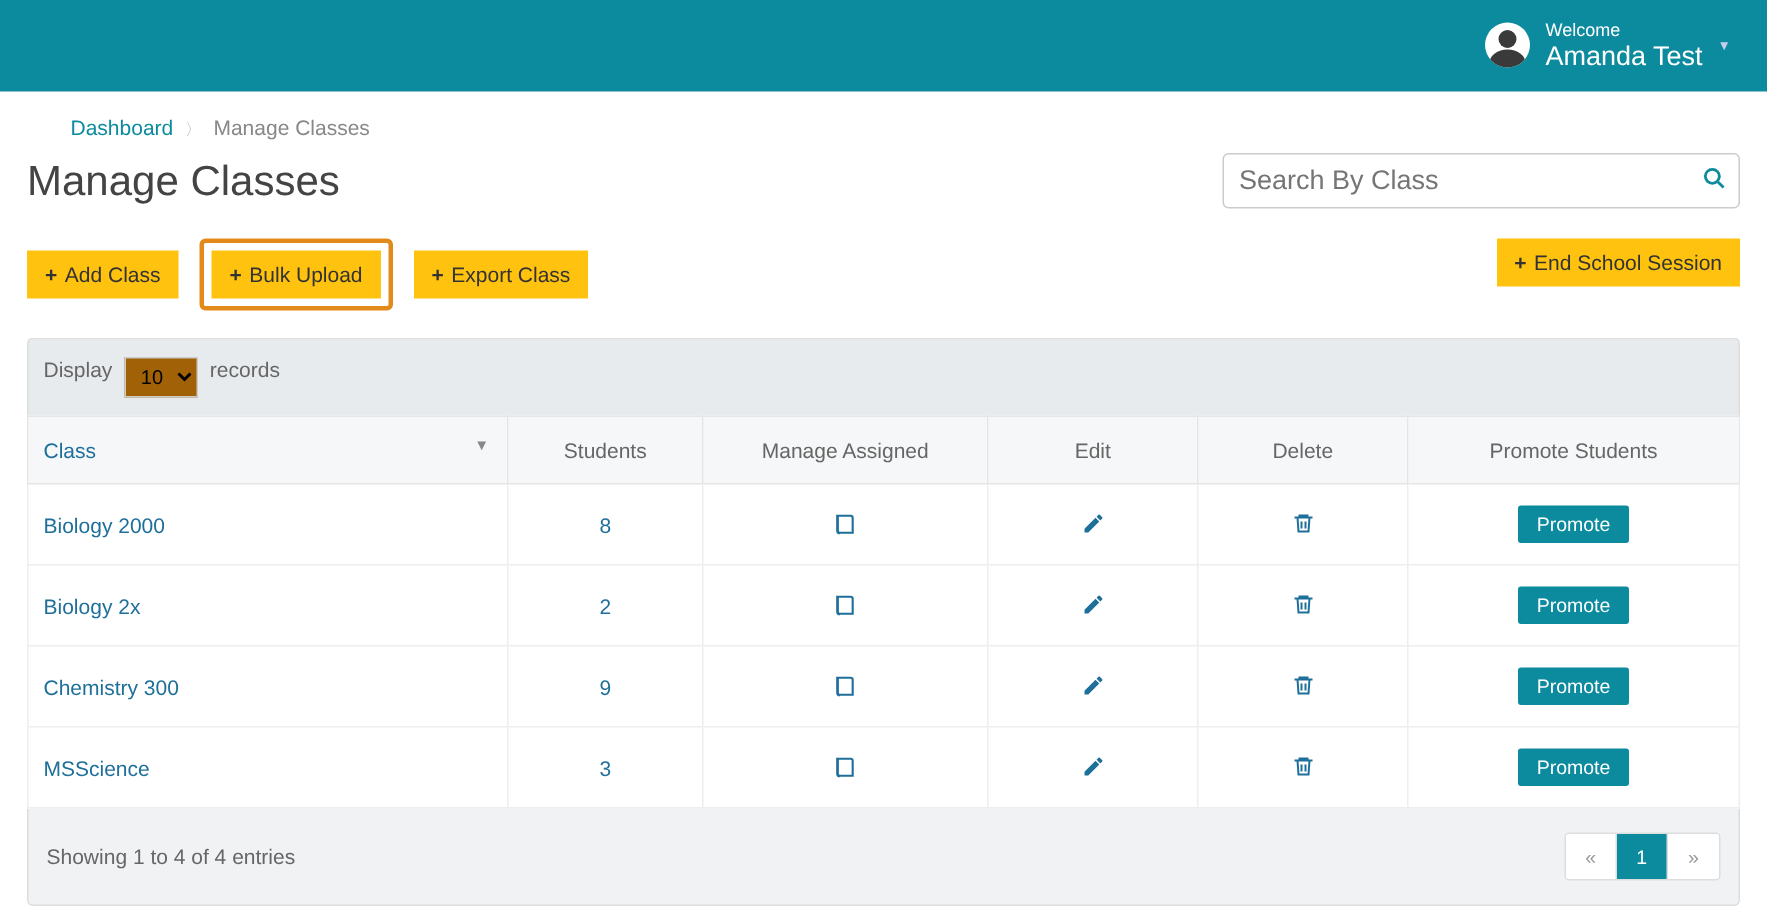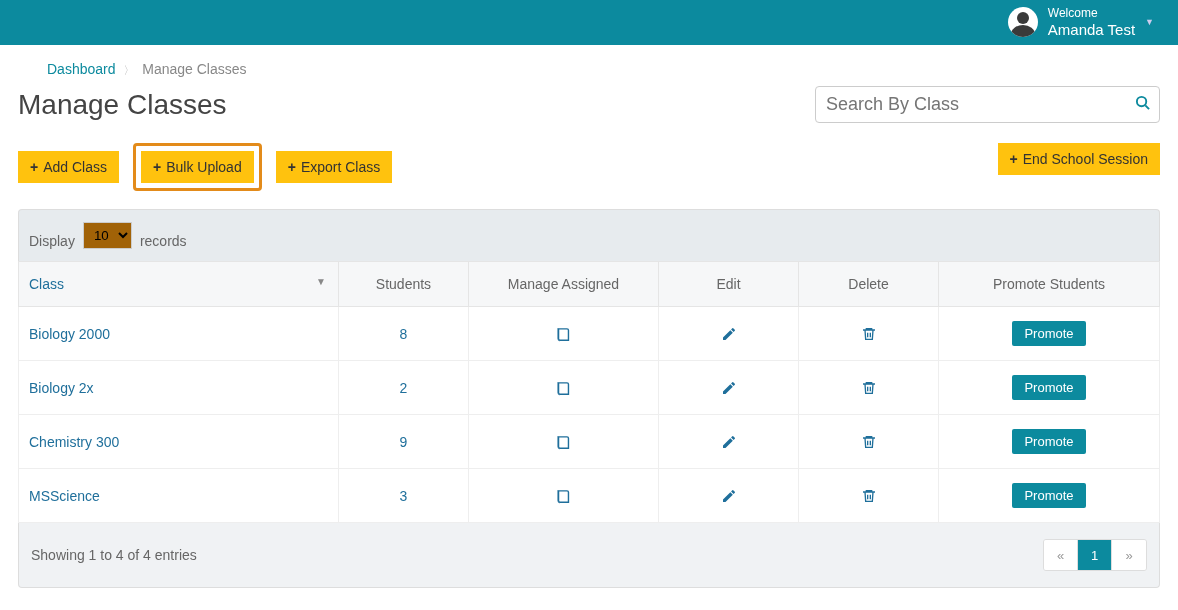--- a/index.html
+++ b/index.html
@@ -1,39 +1,39 @@
 <!DOCTYPE html>
 <html><head>
 <meta charset="utf-8">
 <style>
 * { box-sizing: border-box; margin: 0; padding: 0; }
 body { font-family: Arial, Helvetica, sans-serif; font-size: 14px; color: #555; background: #fff; }
-.topbar { background: #0c8a9e; height: 45px; display: flex; justify-content: flex-end; align-items: center; padding: 0 24px; color: #fff; }
+.topbar { background: #0c8a9e; height: 61px; display: flex; justify-content: flex-end; align-items: center; padding: 0 24px; color: #fff; }
 .user-area { display: flex; align-items: center; gap: 10px; cursor: pointer; }
 .avatar { width: 30px; height: 30px; border-radius: 50%; background: #fff; position: relative; overflow: hidden; }
 .avatar::before { content: ""; position: absolute; top: 5px; left: 9px; width: 12px; height: 12px; border-radius: 50%; background: #3a3a3a; }
 .avatar::after { content: ""; position: absolute; bottom: -6px; left: 3px; width: 24px; height: 18px; border-radius: 50%; background: #3a3a3a; }
 .welcome-block { line-height: 1.2; font-size: 12px; }
-.welcome-name { font-size: 15px; }
+.welcome-name { font-size: 18px; }
 .caret { font-size: 9px; color: #cce; }
 .container { padding: 16px 18px 30px 18px; }
 .breadcrumb { font-size: 14px; color: #888; margin-bottom: 8px; }
 .breadcrumb a { color: #0c8a9e; text-decoration: none; margin-left: 29px; }
 .breadcrumb .sep { margin: 0 4px; color: #bbb; font-size: 11px; }
 .title-row { display: flex; justify-content: space-between; align-items: center; margin-top: 8px; margin-bottom: 20px; }
 .page-title { font-size: 28px; font-weight: 400; color: #444; }
 .search-wrap { position: relative; width: 345px; }
 .search-input { width: 100%; padding: 7px 30px 7px 10px; border: 1px solid #ccc; border-radius: 4px; font-size: 18px; color: #666; }
 .search-icon { position: absolute; right: 10px; top: 7px; color: #0c8a9e; }
 .action-row { display: flex; justify-content: space-between; margin-bottom: 18px; }
 .btn-group { display: flex; gap: 14px; align-items: center; }
 .btn-yellow { background: #ffc20e; border: none; padding: 8px 12px; font-size: 14px; color: #333; cursor: pointer; display: inline-flex; align-items: center; gap: 5px; }
 .btn-yellow b { font-weight: bold; font-size: 14px; }
 .highlight-box { border: 3px solid #e38b1a; padding: 5px; border-radius: 4px; display: inline-block; }
-.table-toolbar { background: #e7ebee; border: 1px solid #ddd; border-bottom: none; border-radius: 4px 4px 0 0; padding: 12px 10px; font-size: 14px; color: #666; display: flex; align-items: flex-end; gap: 8px; }
+.table-toolbar { background: #e7ebee; border: 1px solid #ddd; border-bottom: none; border-radius: 4px 4px 0 0; padding: 12px 10px; font-size: 14px; color: #666; display: flex; align-items: flex-start; gap: 8px; }
 .table-toolbar select { padding: 4px 6px; border: 1px solid #ccc; background: #a16207; }
 table { width: 100%; border-collapse: collapse; border: 1px solid #ddd; }
 th { background: #f6f7f8; color: #666; font-weight: 400; padding: 14px 10px; border: 1px solid #e5e5e5; text-align: center; font-size: 14px; position: relative; }
 th.class-col { text-align: left; color: #1f6f9b; cursor: pointer; }
 th .sort-caret { position: absolute; right: 12px; top: 14px; font-size: 10px; color: #888; }
 td { border: 1px solid #eee; padding: 14px 10px; text-align: center; color: #1f6f9b; font-size: 14px; }
 td.class-name { text-align: left; }
 td.class-name a, td.students a { color: #1f6f9b; text-decoration: none; }
 .icon-cell { color: #1f6f9b; font-size: 16px; cursor: pointer; }
 .btn-promote { background: #0c8a9e; color: #fff; border: none; padding: 5px 12px; font-size: 13px; border-radius: 2px; cursor: pointer; }

